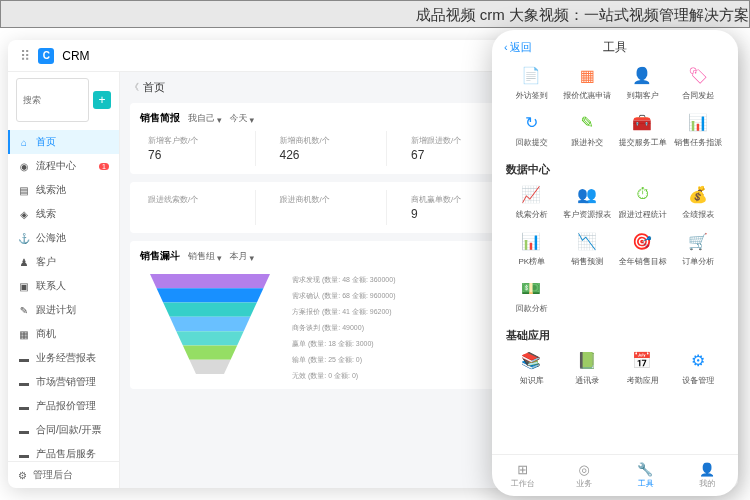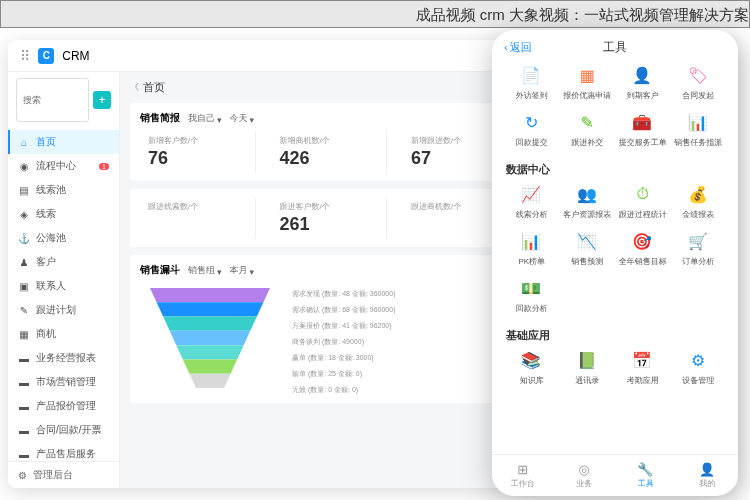--- a/index.html
+++ b/index.html
@@ -30,21 +30,21 @@
 .breadcrumb { font-size: 11px; color: #333; margin-bottom: 8px; display: flex; align-items: center; gap: 4px; }
 .bc-caret { color: #999; font-size: 9px; }
 .card { background: #fff; border-radius: 4px; padding: 8px 10px; margin-bottom: 8px; }
 .card-head { display: flex; align-items: center; gap: 8px; font-size: 10px; margin-bottom: 6px; }
 .card-head .title { font-weight: 600; }
 .filter { color: #666; font-size: 9px; display: flex; align-items: flex-end; gap: 2px; }
 .metrics { display: grid; grid-template-columns: repeat(4, 1fr); gap: 16px; }
 .metric { padding: 4px 8px; border-right: 1px solid #f0f0f0; }
 .metric:last-child { border-right: none; }
 .metric-label { font-size: 8px; color: #999; margin-bottom: 2px; }
-.metric-value { font-size: 18px; font-weight: 700; color: #333; }
+.metric-value { font-size: 12px; font-weight: 400; color: #333; }
 .funnel-area { display: flex; gap: 12px; }
 .funnel-svg { width: 140px; height: 110px; }
 .funnel-legend { flex: 1; font-size: 7px; color: #999; display: flex; flex-direction: column; gap: 6px; padding-top: 6px; }
 .right-panel { width: 68px; background: #fff; border-left: 1px solid #eee; padding: 8px 4px; font-size: 8px; }
 .rp-title { font-size: 9px; font-weight: 600; margin-bottom: 6px; color: #333; }
 .rp-date { display: flex; align-items: center; gap: 3px; font-size: 8px; margin-bottom: 6px; }
 .rp-arrow { color: #999; cursor: pointer; }
 .rp-item { color: #999; font-size: 8px; padding: 4px 0; }
 .rp-link { color: #1890ff; font-size: 8px; padding: 4px 0; cursor: pointer; }
 .rp-section { margin-top: 10px; }
@@ -189,24 +189,20 @@
                   <div class="metric-label">商机预测总金额/元</div>
                   <div class="metric-value">503</div>
                 </div>
               </div>
           </div>
 
           <div class="card">
             <div class="metrics" id="metrics-row2">
                 <div class="metric">
                   <div class="metric-label">跟进线索数/个</div>
-                </div>
-                <div class="metric">
-                  <div class="metric-label">跟进客户数/个</div>
-                  <div class="metric-value">261</div>
                 </div>
                 <div class="metric">
                   <div class="metric-label">跟进商机数/个</div>
                 </div>
                 <div class="metric">
                   <div class="metric-label">商机赢单数/个</div>
                   <div class="metric-value">9</div>
                 </div>
               </div>
           </div>

